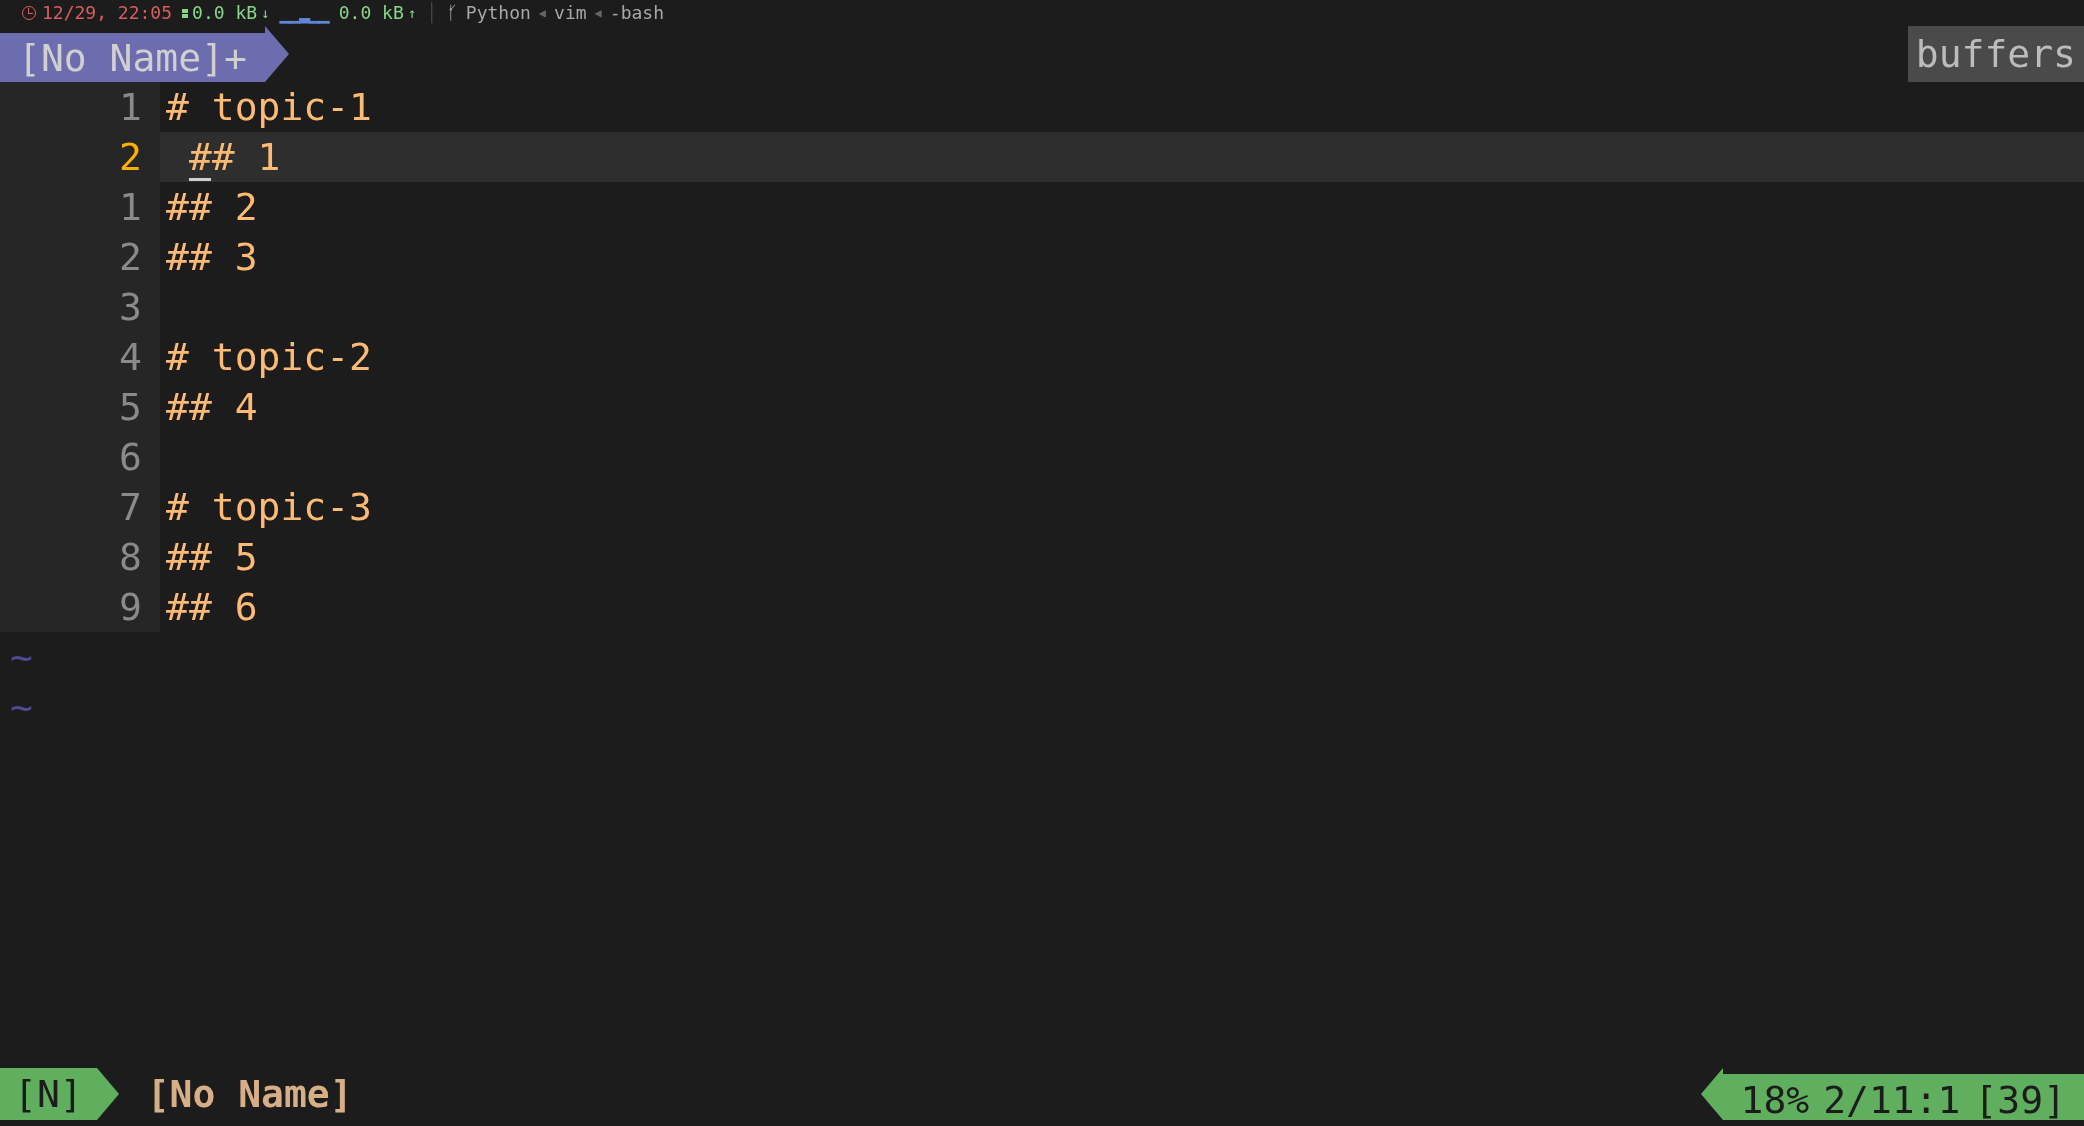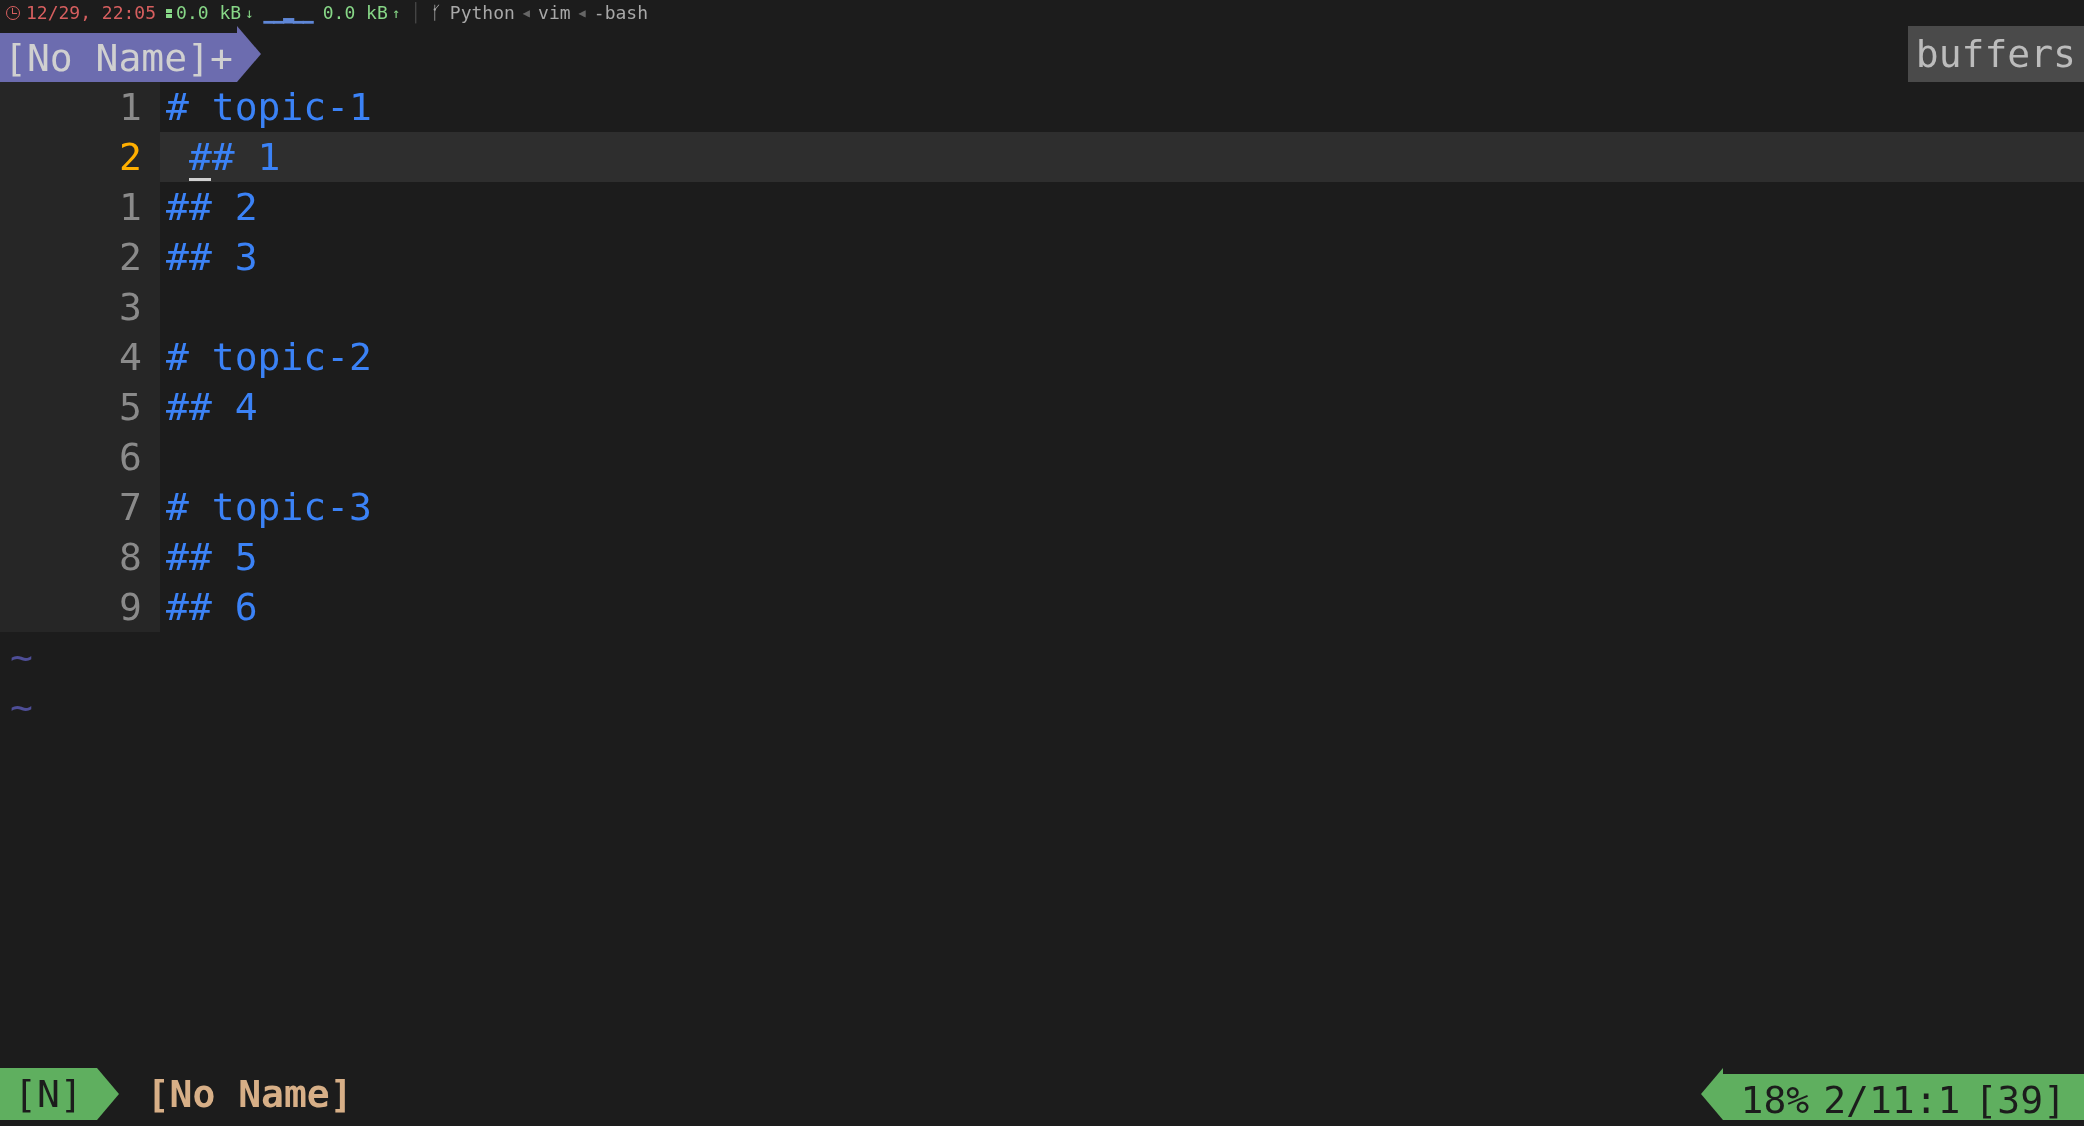--- a/index.html
+++ b/index.html
@@ -17,21 +17,21 @@
 
   
   .tmux-bar {
     display: flex;
     align-items: center;
     height: 26px;
     font-size: 18px;
     line-height: 26px;
     background: #1c1c1c;
     color: #a8a8a8;
-    padding: 0 6px;
+    padding: 0 22px;
     gap: 10px;
     white-space: nowrap;
   }
   .tmux-time { color: #d75f5f; display: flex; align-items: center; gap: 6px; }
   .tmux-time .clock-icon {
     width: 14px; height: 14px; border: 1.5px solid #d75f5f; border-radius: 50%;
     position: relative; display: inline-block;
   }
   .tmux-time .clock-icon::after {
     content: ""; position: absolute; left: 50%; top: 50%;
@@ -57,21 +57,21 @@
   
   .tabline {
     display:flex;
     align-items:stretch;
     height:56px;
     background:#1c1c1c;
   }
   .tab {
     display:flex;
     align-items:center;
-    padding:0 4px;
+    padding:0 18px;
     font-size:38px;
     position:relative;
     margin-top:7px;
   }
   .tab-active {
     background:#6c6caf;
     color:#d0d0d0;
   }
   .tab-inactive {
     color:#a8a860;
@@ -110,21 +110,21 @@
     width:160px;
     text-align:right;
     padding-right:18px;
     color:#8a8a8a;
     background:#262626;
     flex-shrink:0;
   }
   .gutter.current { color:#ffaf00; font-weight:500; }
   .code {
     flex:1;
-    color:#3b82f6;
+    color:#fdba74;
     padding-left:6px;
     white-space:pre;
   }
   .line.current .code { background:#2e2e2e; }
   .line.current .code .cursor-cell {
     background:#2e2e2e;
     position:relative;
   }
   .line.current .code .cursor-cell::after {
     content:"";

